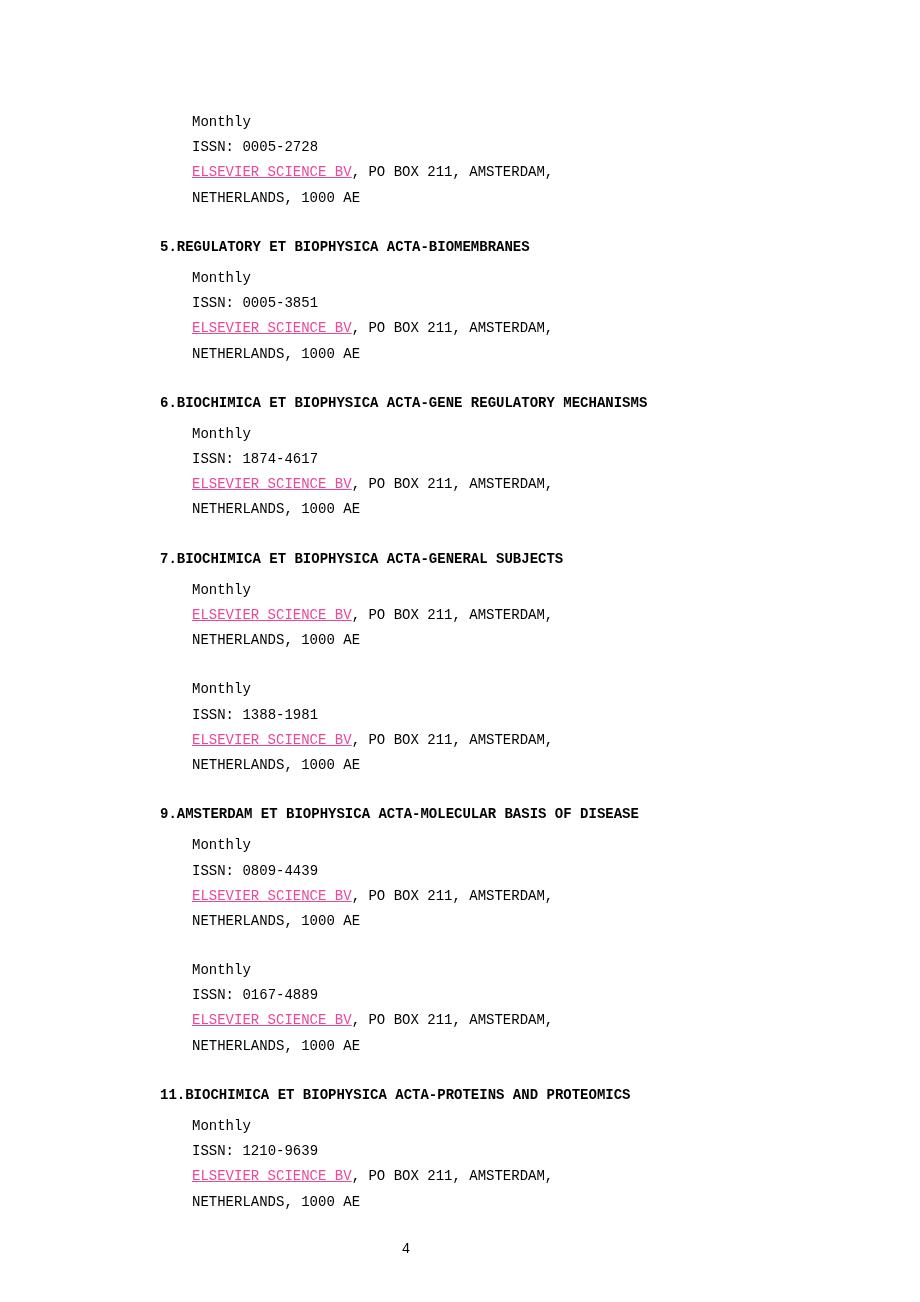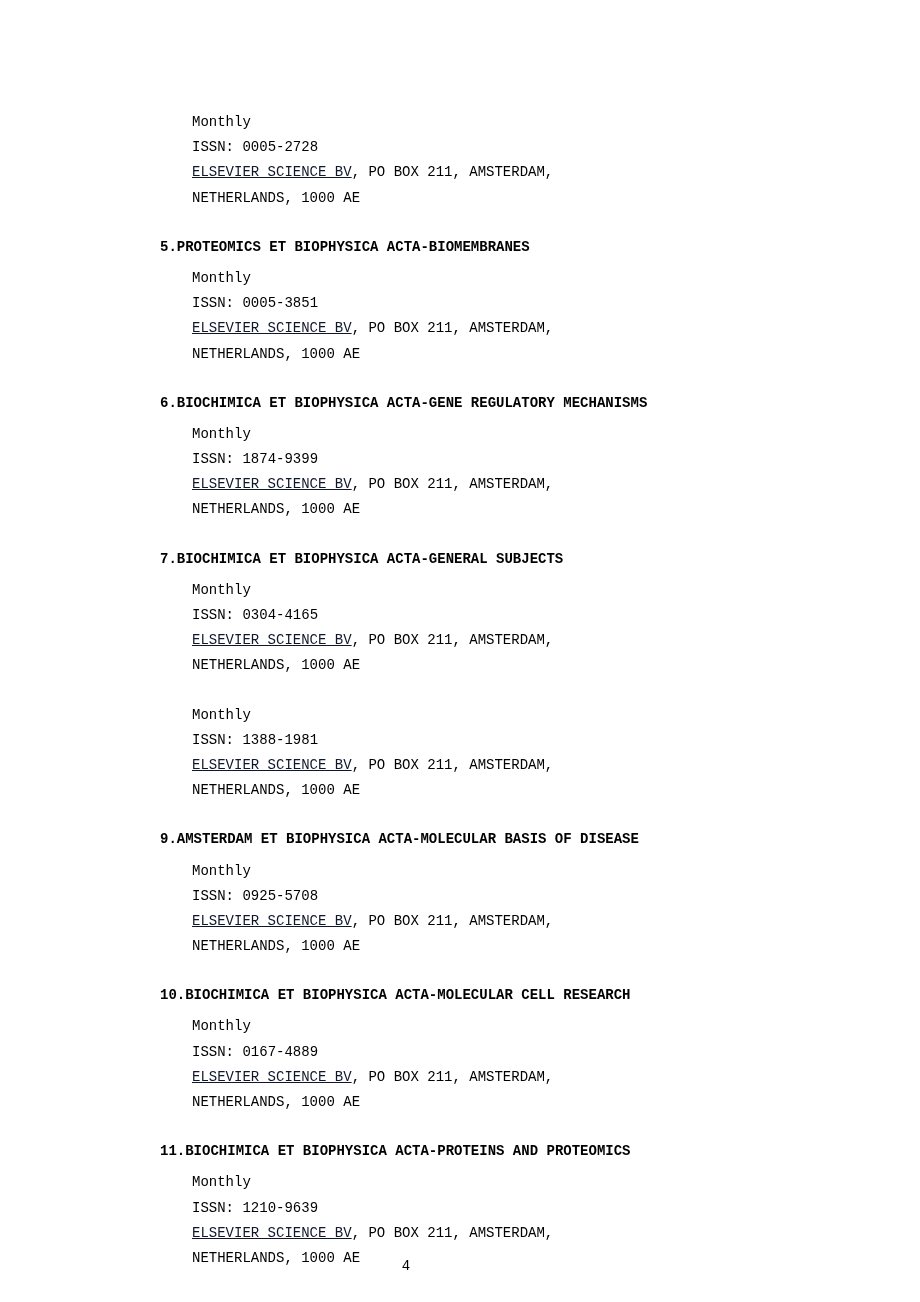--- a/index.html
+++ b/index.html
@@ -22,21 +22,21 @@
     margin-bottom: 24px;
   }
   .details {
     padding-left: 32px;
   }
   .title-line {
     font-weight: bold;
     margin-bottom: 6px;
   }
   .publisher-link {
-    color: #0f172a;
+    color: #ec4899;
     text-decoration: underline;
     margin-top: 36px;
   }
   .page-number {
     position: absolute;
     bottom: 40px;
     left: 0;
     width: 100%;
     text-align: center;
     font-size: 14px;
@@ -49,60 +49,58 @@
 
   <div id="entries-container">
       <div class="entry">
         <div class="details">
           <div>Monthly</div>
           <div><span>ISSN:</span> <span>0005-2728</span></div>
           <div><a class="publisher-link" href="#">ELSEVIER SCIENCE BV</a><span>, PO BOX 211, AMSTERDAM, NETHERLANDS, 1000 AE</span></div>
         </div>
       </div>
       <div class="entry">
-        <div class="title-line"><span>5.</span><span>PROTEOMICS ET BIOPHYSICA ACTA-BIOMEMBRANES</span></div>
+        <div class="title-line"><span>5.</span><span>REGULATORY ET BIOPHYSICA ACTA-BIOMEMBRANES</span></div>
         <div class="details">
           <div>Monthly</div>
           <div><span>ISSN:</span> <span>0005-3851</span></div>
           <div><a class="publisher-link" href="#">ELSEVIER SCIENCE BV</a><span>, PO BOX 211, AMSTERDAM, NETHERLANDS, 1000 AE</span></div>
         </div>
       </div>
       <div class="entry">
         <div class="title-line"><span>6.</span><span>BIOCHIMICA ET BIOPHYSICA ACTA-GENE REGULATORY MECHANISMS</span></div>
         <div class="details">
           <div>Monthly</div>
-          <div><span>ISSN:</span> <span>1874-9399</span></div>
+          <div><span>ISSN:</span> <span>1874-4617</span></div>
           <div><a class="publisher-link" href="#">ELSEVIER SCIENCE BV</a><span>, PO BOX 211, AMSTERDAM, NETHERLANDS, 1000 AE</span></div>
         </div>
       </div>
       <div class="entry">
         <div class="title-line"><span>7.</span><span>BIOCHIMICA ET BIOPHYSICA ACTA-GENERAL SUBJECTS</span></div>
         <div class="details">
           <div>Monthly</div>
-          <div><span>ISSN:</span> <span>0304-4165</span></div>
           <div><a class="publisher-link" href="#">ELSEVIER SCIENCE BV</a><span>, PO BOX 211, AMSTERDAM, NETHERLANDS, 1000 AE</span></div>
         </div>
       </div>
       <div class="entry">
         <div class="details">
           <div>Monthly</div>
           <div><span>ISSN:</span> <span>1388-1981</span></div>
           <div><a class="publisher-link" href="#">ELSEVIER SCIENCE BV</a><span>, PO BOX 211, AMSTERDAM, NETHERLANDS, 1000 AE</span></div>
         </div>
       </div>
       <div class="entry">
         <div class="title-line"><span>9.</span><span>AMSTERDAM ET BIOPHYSICA ACTA-MOLECULAR BASIS OF DISEASE</span></div>
         <div class="details">
           <div>Monthly</div>
-          <div><span>ISSN:</span> <span>0925-5708</span></div>
+          <div><span>ISSN:</span> <span>0809-4439</span></div>
           <div><a class="publisher-link" href="#">ELSEVIER SCIENCE BV</a><span>, PO BOX 211, AMSTERDAM, NETHERLANDS, 1000 AE</span></div>
         </div>
       </div>
       <div class="entry">
-        <div class="title-line"><span>10.</span><span>BIOCHIMICA ET BIOPHYSICA ACTA-MOLECULAR CELL RESEARCH</span></div>
         <div class="details">
           <div>Monthly</div>
           <div><span>ISSN:</span> <span>0167-4889</span></div>
           <div><a class="publisher-link" href="#">ELSEVIER SCIENCE BV</a><span>, PO BOX 211, AMSTERDAM, NETHERLANDS, 1000 AE</span></div>
         </div>
       </div>
       <div class="entry">
         <div class="title-line"><span>11.</span><span>BIOCHIMICA ET BIOPHYSICA ACTA-PROTEINS AND PROTEOMICS</span></div>
         <div class="details">
           <div>Monthly</div>

